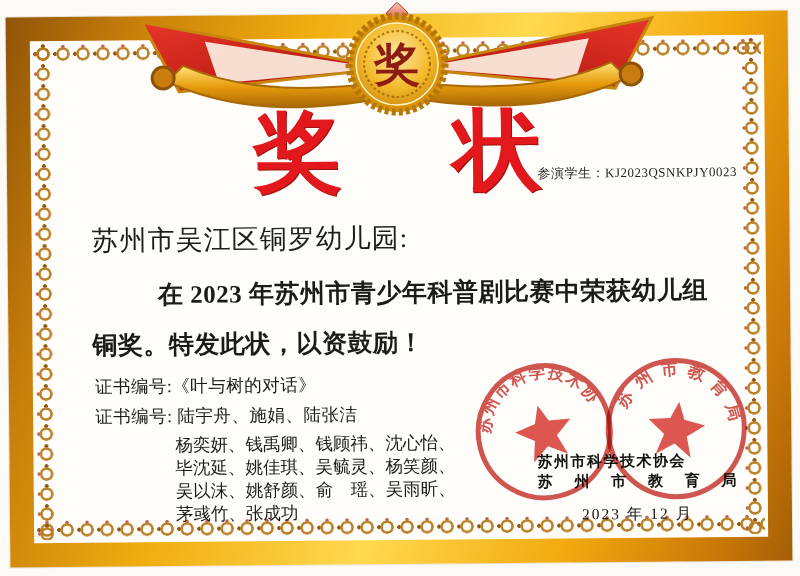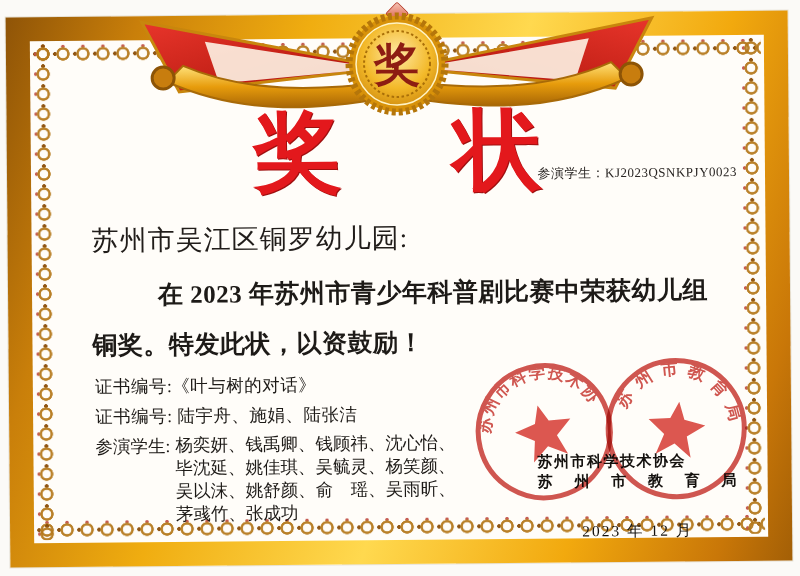--- a/index.html
+++ b/index.html
@@ -47,21 +47,21 @@
   .bodyline{left:84px;width:650px;font-size:25px;font-weight:700;color:#1d1a17;letter-spacing:.5px;}
   .b1{top:262px;text-indent:66px;}
   .b2{top:312px;}
   .fieldline{left:86px;font-size:17.5px;color:#1d1a17;letter-spacing:.5px;}
   .f-prog{top:358px;} .f-teach{top:388px;}
   .students-label{left:86px;top:418px;font-size:17.5px;color:#1d1a17;}
   .students-lines{left:166px;top:418px;font-size:17.5px;color:#1d1a17;line-height:23px;}
   
   .issuer1{left:528px;top:440px;font-size:15px;font-weight:700;color:#14110e;letter-spacing:1.5px;z-index:2;}
   .issuer2{left:528px;top:460px;font-size:15px;font-weight:700;color:#14110e;letter-spacing:9px;z-index:2;}
-  .dateline{left:572px;top:509px;font-size:15.5px;color:#14110e;letter-spacing:2px;z-index:2;}
+  .dateline{left:572px;top:492px;font-size:15.5px;color:#14110e;letter-spacing:2px;z-index:2;}
   .stamp{width:150px;height:150px;opacity:.82;mix-blend-mode:multiply;z-index:3;}
   .stamp1{left:460px;top:344px;transform:rotate(-14deg);}
   .stamp2{left:592px;top:342px;transform:rotate(7deg);}
 </style>
 </head>
 <body>
 
 <div class="stage">
   <div class="goldframe">
     <div class="paper"></div>
@@ -118,21 +118,20 @@
     <div class="abs certno"><span>参演学生：</span><span>KJ2023QSNKPJY0023</span></div>
 
     <div class="abs recipient">苏州市吴江区铜罗幼儿园:</div>
 
     <div class="abs bodyline b1">在 2023 年苏州市青少年科普剧比赛中荣获幼儿组</div>
     <div class="abs bodyline b2">铜奖。特发此状，以资鼓励！</div>
 
     <div class="abs fieldline f-prog"><span>证书编号:</span><span>《叶与树的对话》</span></div>
     <div class="abs fieldline f-teach"><span>证书编号:</span> <span>陆宇舟、施娟、陆张洁</span></div>
 
-    <div class="abs students-label">参演学生:</div>
     <div class="abs students-lines">
       <div>杨奕妍、钱禹卿、钱顾祎、沈心怡、</div>
       <div>毕沈延、姚佳琪、吴毓灵、杨笑颜、</div>
       <div>吴以沫、姚舒颜、俞　瑶、吴雨昕、</div>
       <div>茅彧竹、张成功</div>
     </div>
 
     <div class="abs issuer1">苏州市科学技术协会</div>
     <div class="abs issuer2">苏 州 市 教 育 局</div>
     <div class="abs dateline">2023 年 12 月</div>

